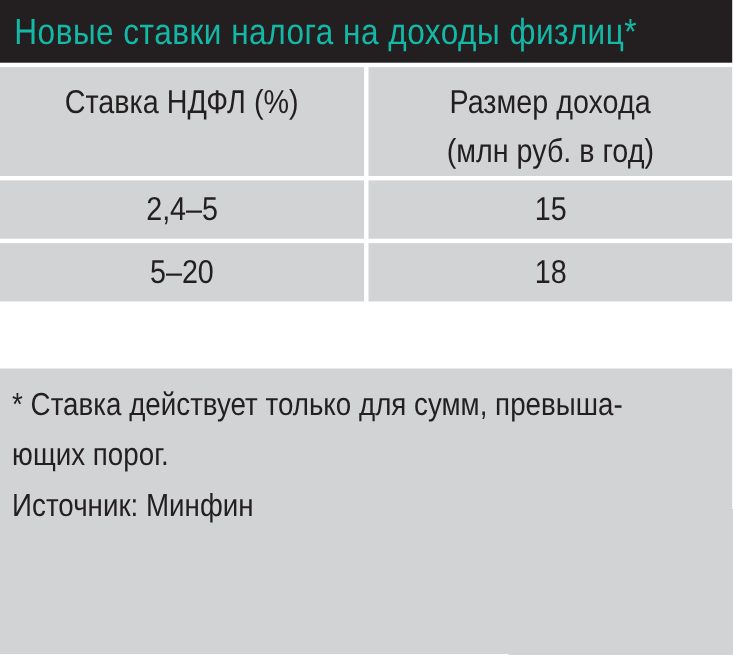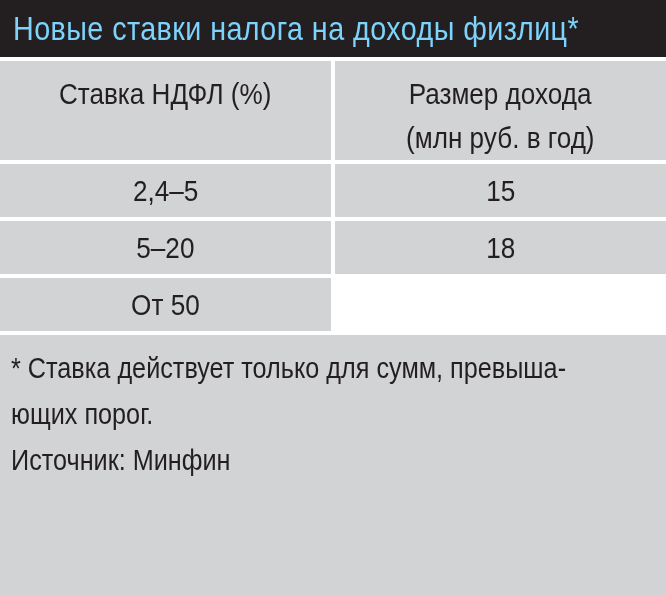--- a/index.html
+++ b/index.html
@@ -10,21 +10,21 @@
     font-family: "Liberation Sans", sans-serif;
     color: #231f20;
     display: flex;
     flex-direction: column;
     overflow: hidden;
     box-sizing: border-box;
   }
   .titlebar {
     flex: 0 0 57px;
     background: #231f20;
-    color: #7dd3fc;
+    color: #14b8a6;
     display: flex;
     align-items: center;
     padding: 0 13px;
     box-sizing: border-box;
     margin-bottom: 4px;
   }
   .title-text {
     font-size: 33px;
     white-space: nowrap;
     transform: scaleX(0.87);
@@ -105,23 +105,20 @@
     <div class="cell">
       <div class="cond">5–20</div>
     </div>
     <div class="cell">
       <div class="cond">18</div>
     </div>
   </div>
 
 
   <div class="trow drow">
-    <div class="cell">
-      <div class="cond">От 50</div>
-    </div>
   </div>
 
   <div class="footnote">
     <div class="fline">* Ставка действует только для сумм, превыша-</div>
     <div class="fline">ющих порог.</div>
     <div class="fline">Источник: Минфин</div>
   </div>
 
 </div>
 

